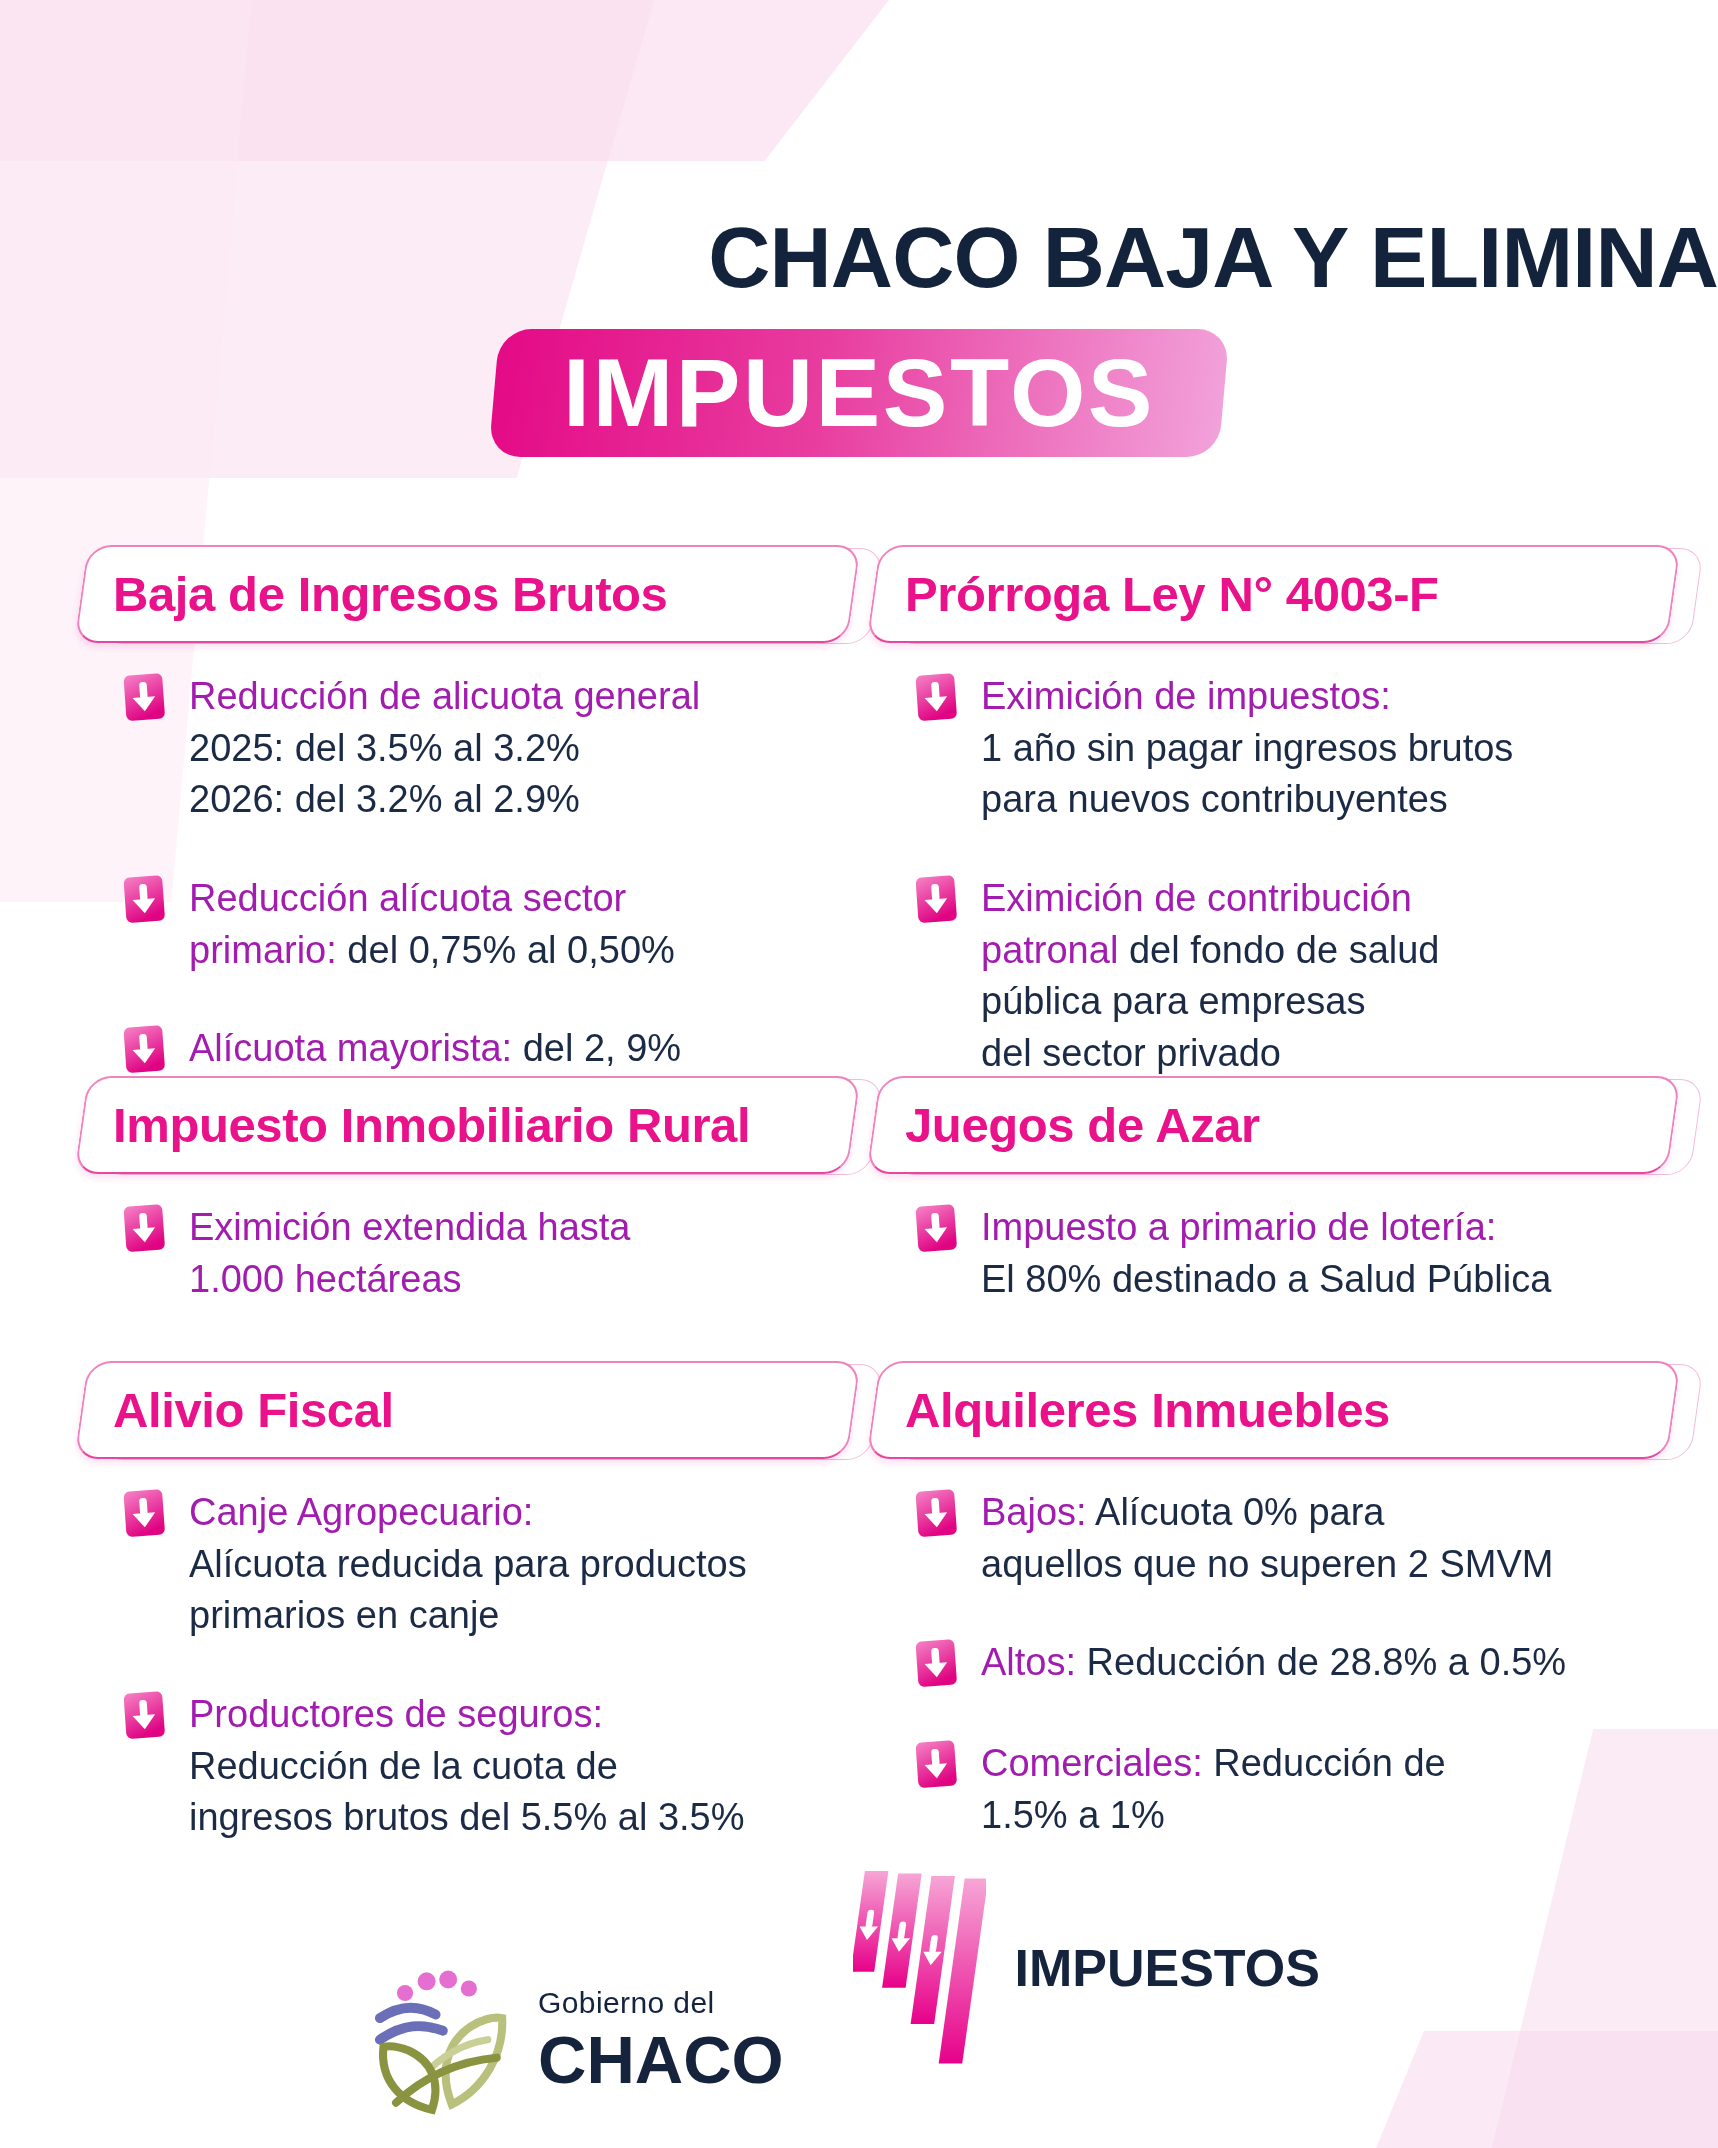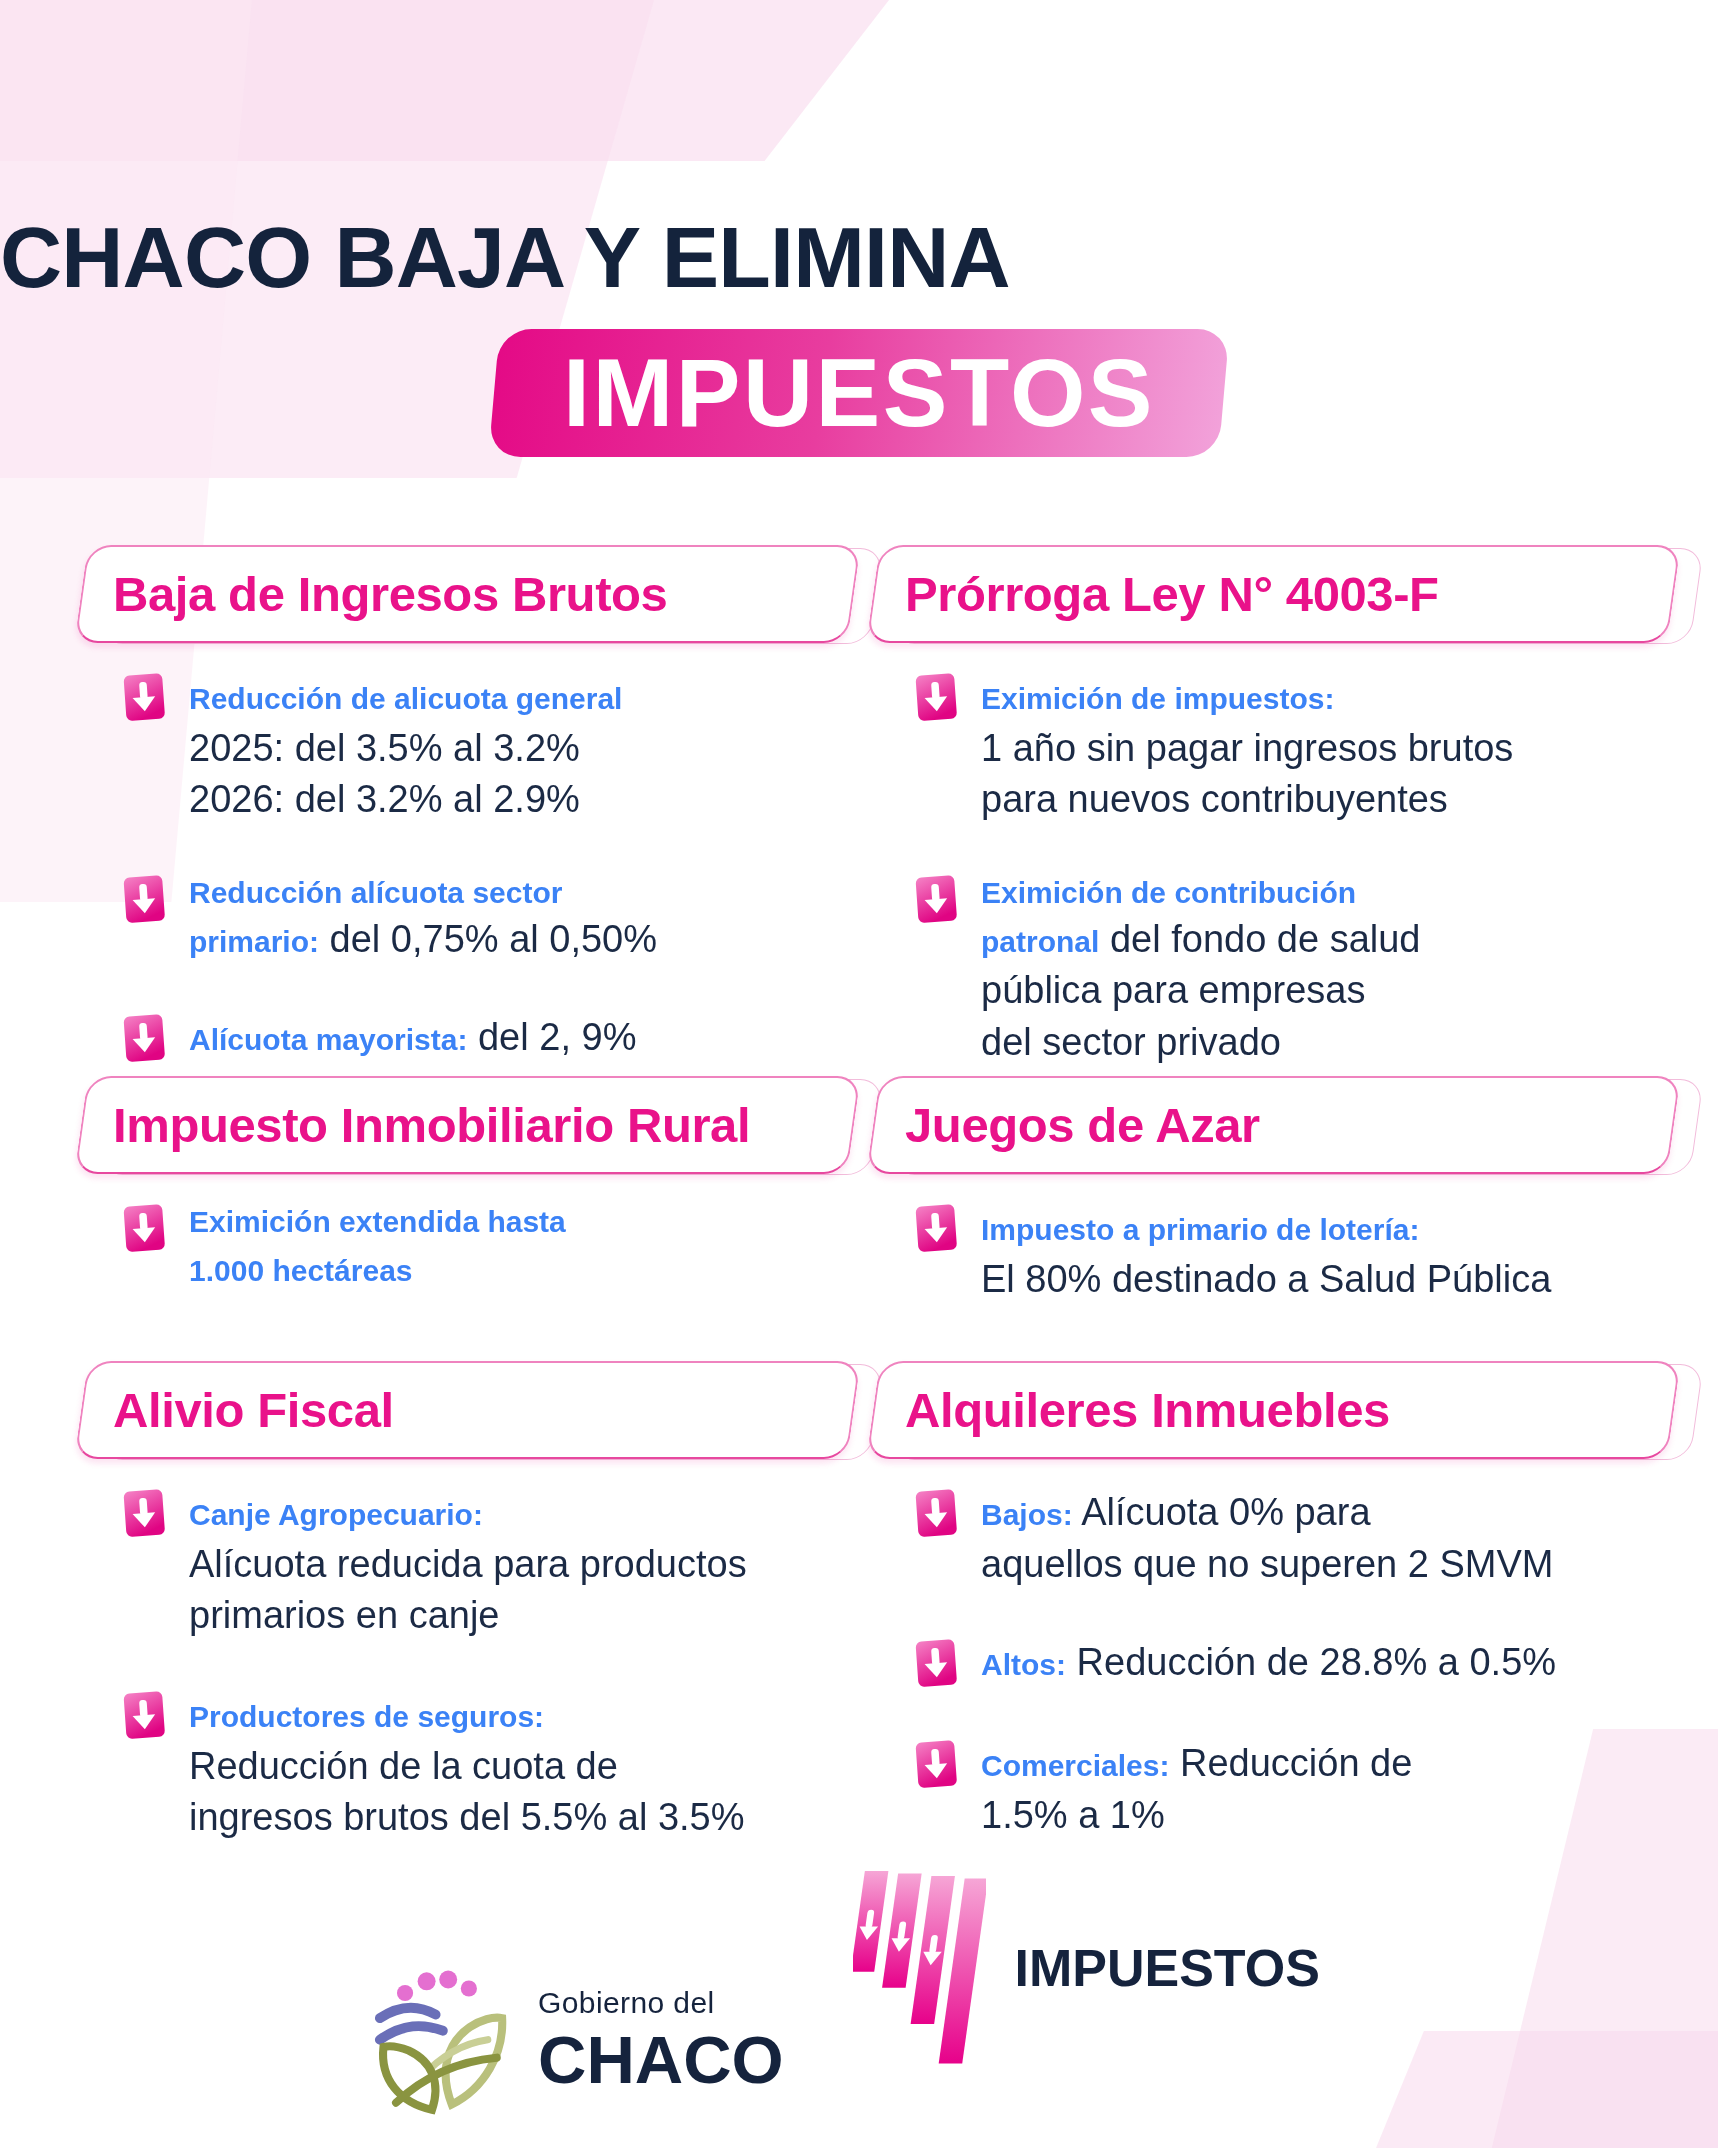--- a/index.html
+++ b/index.html
@@ -16,21 +16,21 @@
   .deco-tl-2{left:0;top:0;width:654px;height:478px;background:#f9ddef;opacity:.55;
     clip-path:polygon(0 0,100% 0,79% 100%,0 100%);}
   .deco-tl-3{left:0;top:0;width:252px;height:902px;background:#fbe7f4;opacity:.5;
     clip-path:polygon(0 0,100% 0,68% 100%,0 100%);}
   .deco-br-1{left:1477px;top:1729px;width:242px;height:420px;background:#f9ddef;opacity:.6;
     clip-path:polygon(48% 0,100% 0,100% 100%,6% 100%);}
   .deco-br-2{left:1376px;top:2031px;width:342px;height:117px;background:#f8d8ec;opacity:.55;
     clip-path:polygon(14% 0,100% 0,100% 100%,0 100%);border-radius:30px 0 0 0;}
   
   .main-title{
-    position:absolute;z-index:2;top:208px;left:0;width:100%;text-align:left;
+    position:absolute;z-index:2;top:208px;left:0;width:100%;text-align:right;
     font-size:86px;font-weight:800;letter-spacing:-0.8px;color:#14233c;white-space:nowrap;
   }
   .badge-row{position:absolute;z-index:2;top:329px;left:0;width:100%;text-align:center;}
   .badge{
     display:inline-block;height:128px;line-height:128px;padding:0 69px;
     border-radius:32px;transform:skewX(-5deg);
     background:linear-gradient(94deg,#e40a86 0%,#e univ83d9f 45%,#f2a2da 100%);
     background:linear-gradient(94deg,#e40a86 0%,#e83d9f 45%,#f2a2da 100%);
   }
   .badge span{
@@ -52,21 +52,21 @@
     display:flex;align-items:center;
   }
   .hdr-text{
     transform:skewX(8deg);
     color:#e9128a;font-size:49px;font-weight:800;letter-spacing:-0.4px;
     padding-left:30px;white-space:nowrap;
   }
   .items{margin-top:27px;padding-left:39px;display:flex;flex-direction:column;gap:47px;}
   .item{position:relative;padding-left:69px;min-height:54px;}
   .icon{position:absolute;left:0;top:0;width:47px;height:54px;}
-  .lead{font-weight:700;font-size:30px;line-height:1.36;color:#3b82f6;white-space:pre-line;}
+  .lead{font-weight:400;font-size:38px;line-height:1.36;color:#a21caf;white-space:pre-line;}
   .rest{font-weight:400;font-size:38px;line-height:1.36;color:#1b2a45;white-space:pre-line;}
   
   .gov-logo{position:absolute;z-index:2;left:369px;top:1966px;display:flex;align-items:center;gap:25px;}
   .gov-text .pre{font-size:30px;font-weight:400;color:#15233d;letter-spacing:0.4px;}
   .gov-text .name{font-size:67px;font-weight:800;color:#15233d;letter-spacing:0;margin-top:1px;}
   .campaign-logo{position:absolute;z-index:2;left:853px;top:1871px;display:flex;align-items:center;gap:28.5px;}
   .campaign-text{text-align:center;color:#15233d;font-weight:800;font-size:52px;line-height:1.12;letter-spacing:0;}
 </style>
 </head>
 <body>

